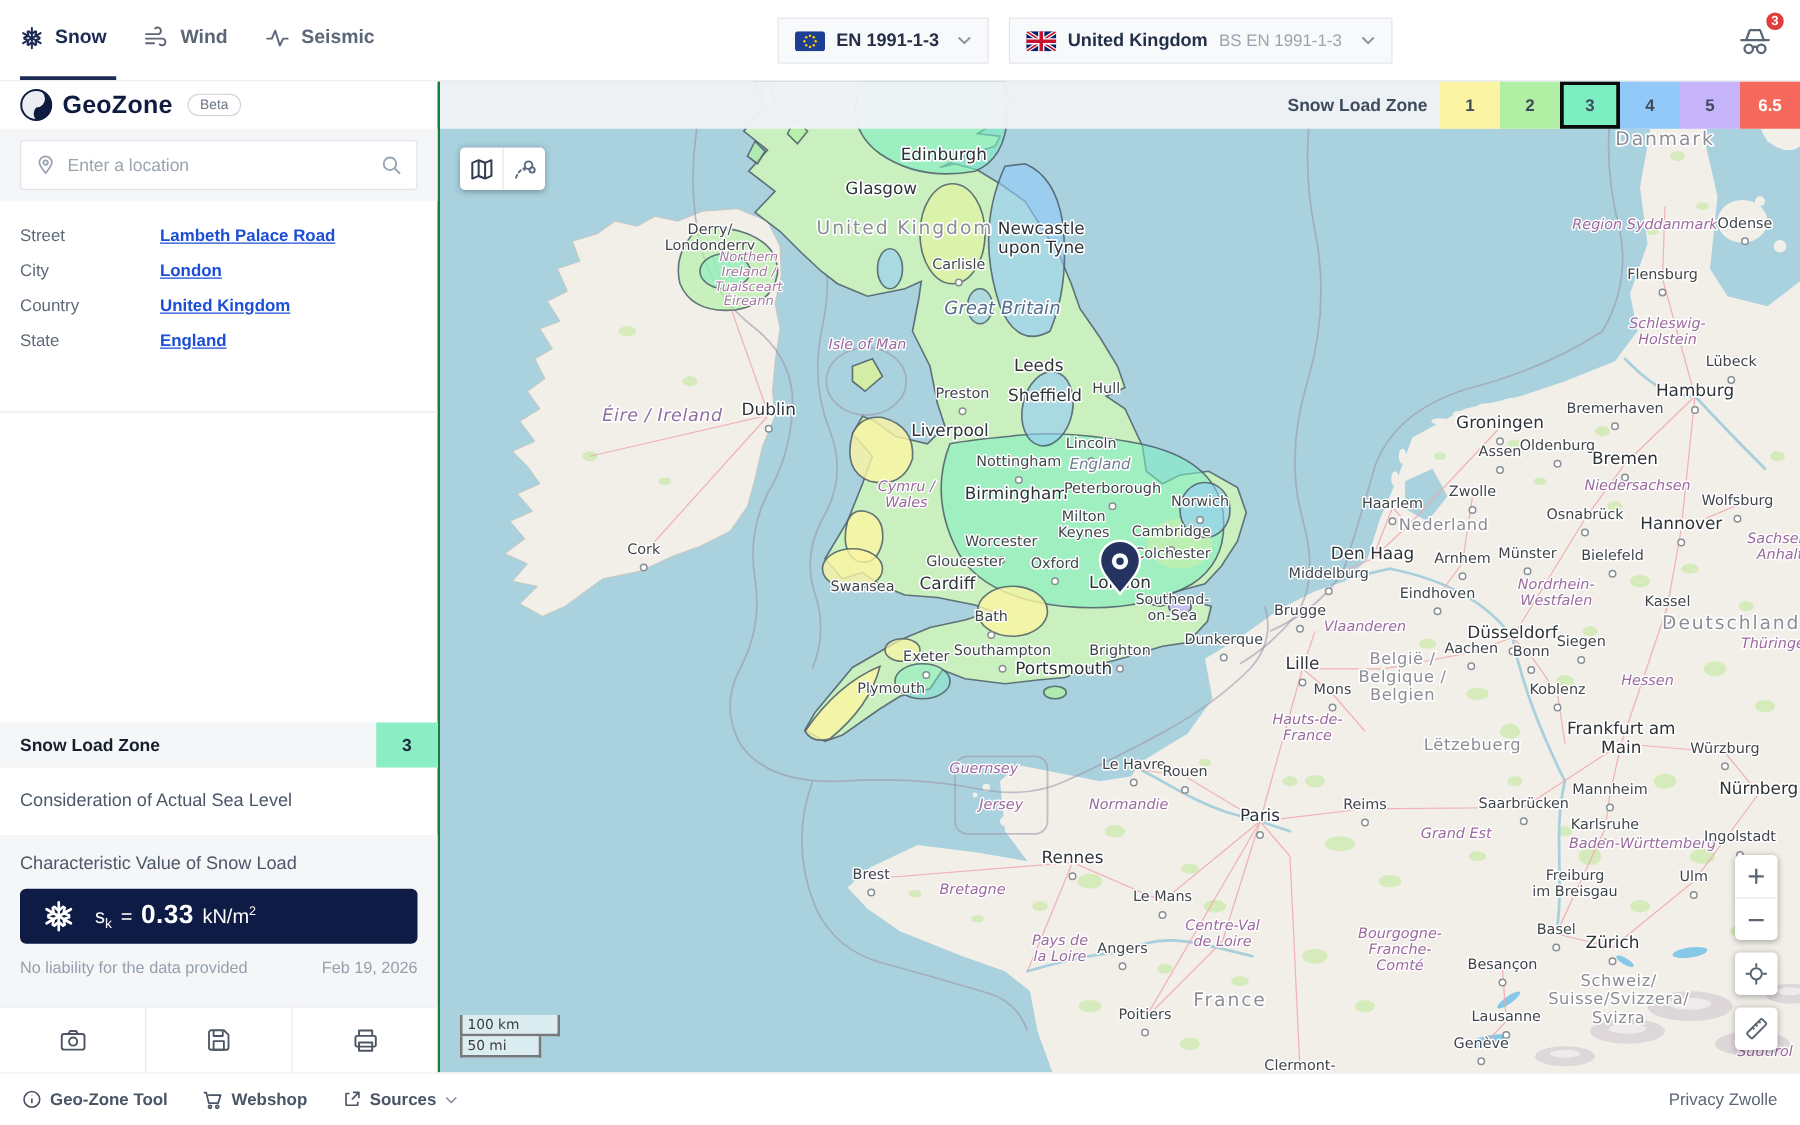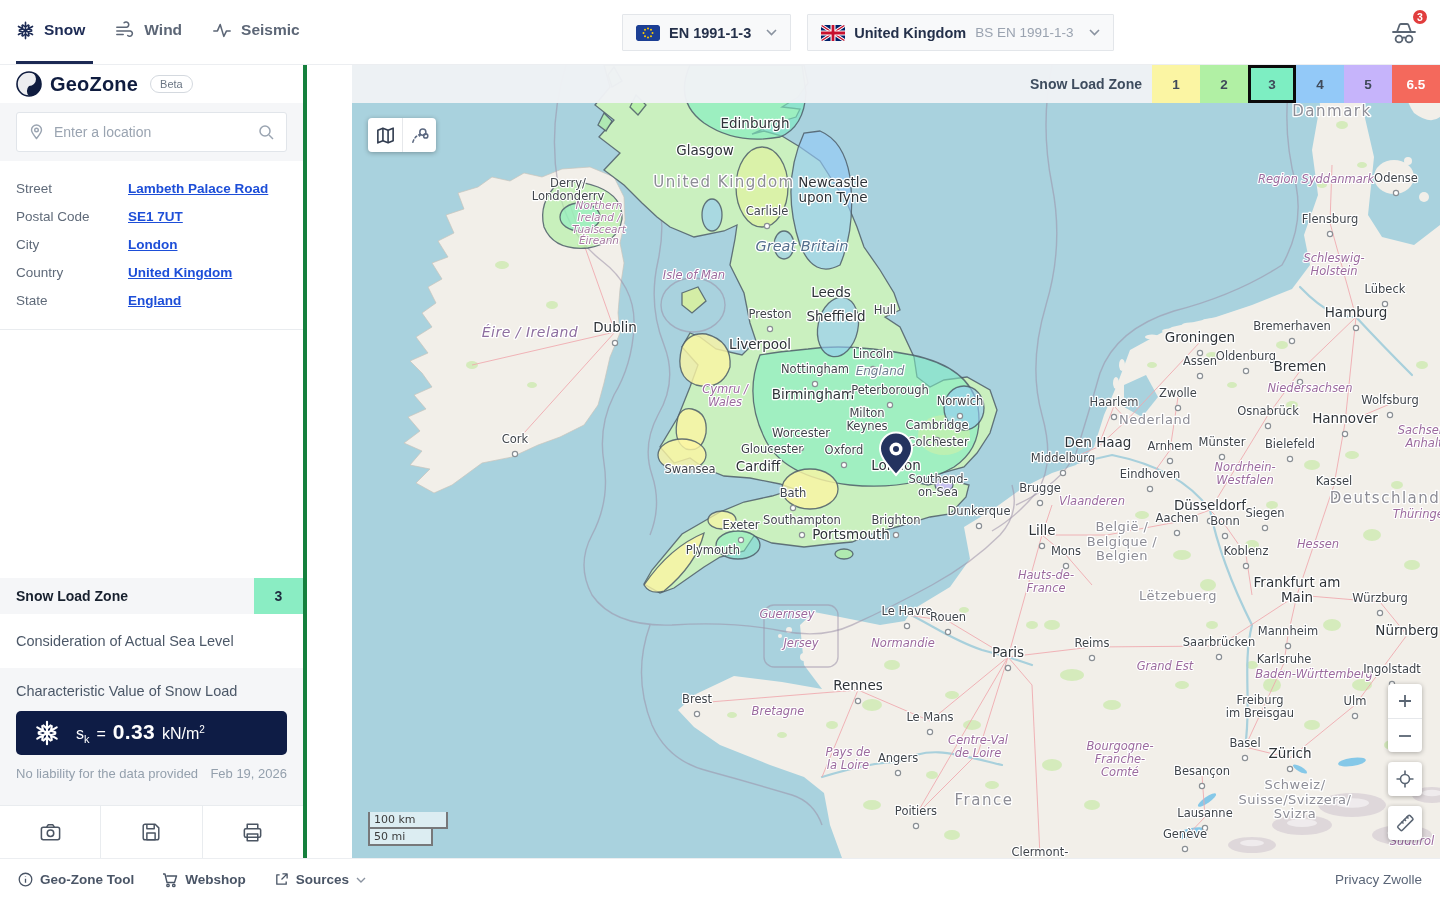--- a/index.html
+++ b/index.html
@@ -23,22 +23,22 @@
         font-weight:700; color:#24304a; cursor:pointer; white-space:nowrap; }
   .dd .sub { color:#9aa3b0; font-weight:400; font-size:13.5px; }
   .dd .chev { margin-left:6px; }
   .flag { width:24px; height:16px; border-radius:2px; display:block; }
   .incog { position:absolute; right:16px; top:16px; width:36px; height:34px; cursor:pointer; }
   .incog .badge { position:absolute; right:-5px; top:-8px; min-width:18px; height:18px; border-radius:9px;
         background:var(--badge); color:#fff; font-size:10.5px; font-weight:700; display:flex;
         align-items:center; justify-content:center; padding:0 4px; border:2px solid #fff; }
 
   
-  .sidebar { position:absolute; top:65px; left:0; width:307px; bottom:42px; background:#fff;
-             border-right:4px solid #15803d; display:flex; flex-direction:column; z-index:20; }
+  .sidebar { position:absolute; top:65px; left:0; width:352px; bottom:42px; background:#fff;
+             border-right:2px solid #15803d; display:flex; flex-direction:column; z-index:20; }
   .brand { height:38px; display:flex; align-items:center; padding:0 16px; gap:8px; }
   .brand .logo { width:26px; height:26px; }
   .brand .bname { font-size:20px; font-weight:800; color:#0f1c3f; letter-spacing:.2px; }
   .brand .beta { margin-left:4px; font-size:11px; color:#6b7684; border:1px solid #d4d9df;
                  border-radius:10px; padding:2px 9px; background:#fff; }
   .searchsec { height:58px; background:#f5f6f8; padding:9px 16px; }
   .searchbox { height:40px; background:#fff; border:1px solid #e1e5ea; border-radius:3px;
                display:flex; align-items:center; padding:0 12px; gap:10px; }
   .searchbox input { border:none; outline:none; flex:1; font-size:14px; color:#333;
                      font-family:"Liberation Sans",sans-serif; background:transparent; }
@@ -222,24 +222,20 @@
             <circle cx="7" cy="7" r="5"></circle>
             <path d="M11,11 L15,15"></path>
           </svg>
       </div>
     </div>
 
     <div class="addr" id="addr-rows">
         <div class="irow">
           <span class="lbl">Street</span>
           <span class="val">Lambeth Palace Road</span>
-        </div>
-        <div class="irow">
-          <span class="lbl">Postal Code</span>
-          <span class="val">SE1 7UT</span>
         </div>
         <div class="irow">
           <span class="lbl">City</span>
           <span class="val">London</span>
         </div>
         <div class="irow">
           <span class="lbl">Country</span>
           <span class="val">United Kingdom</span>
         </div>
         <div class="irow">

